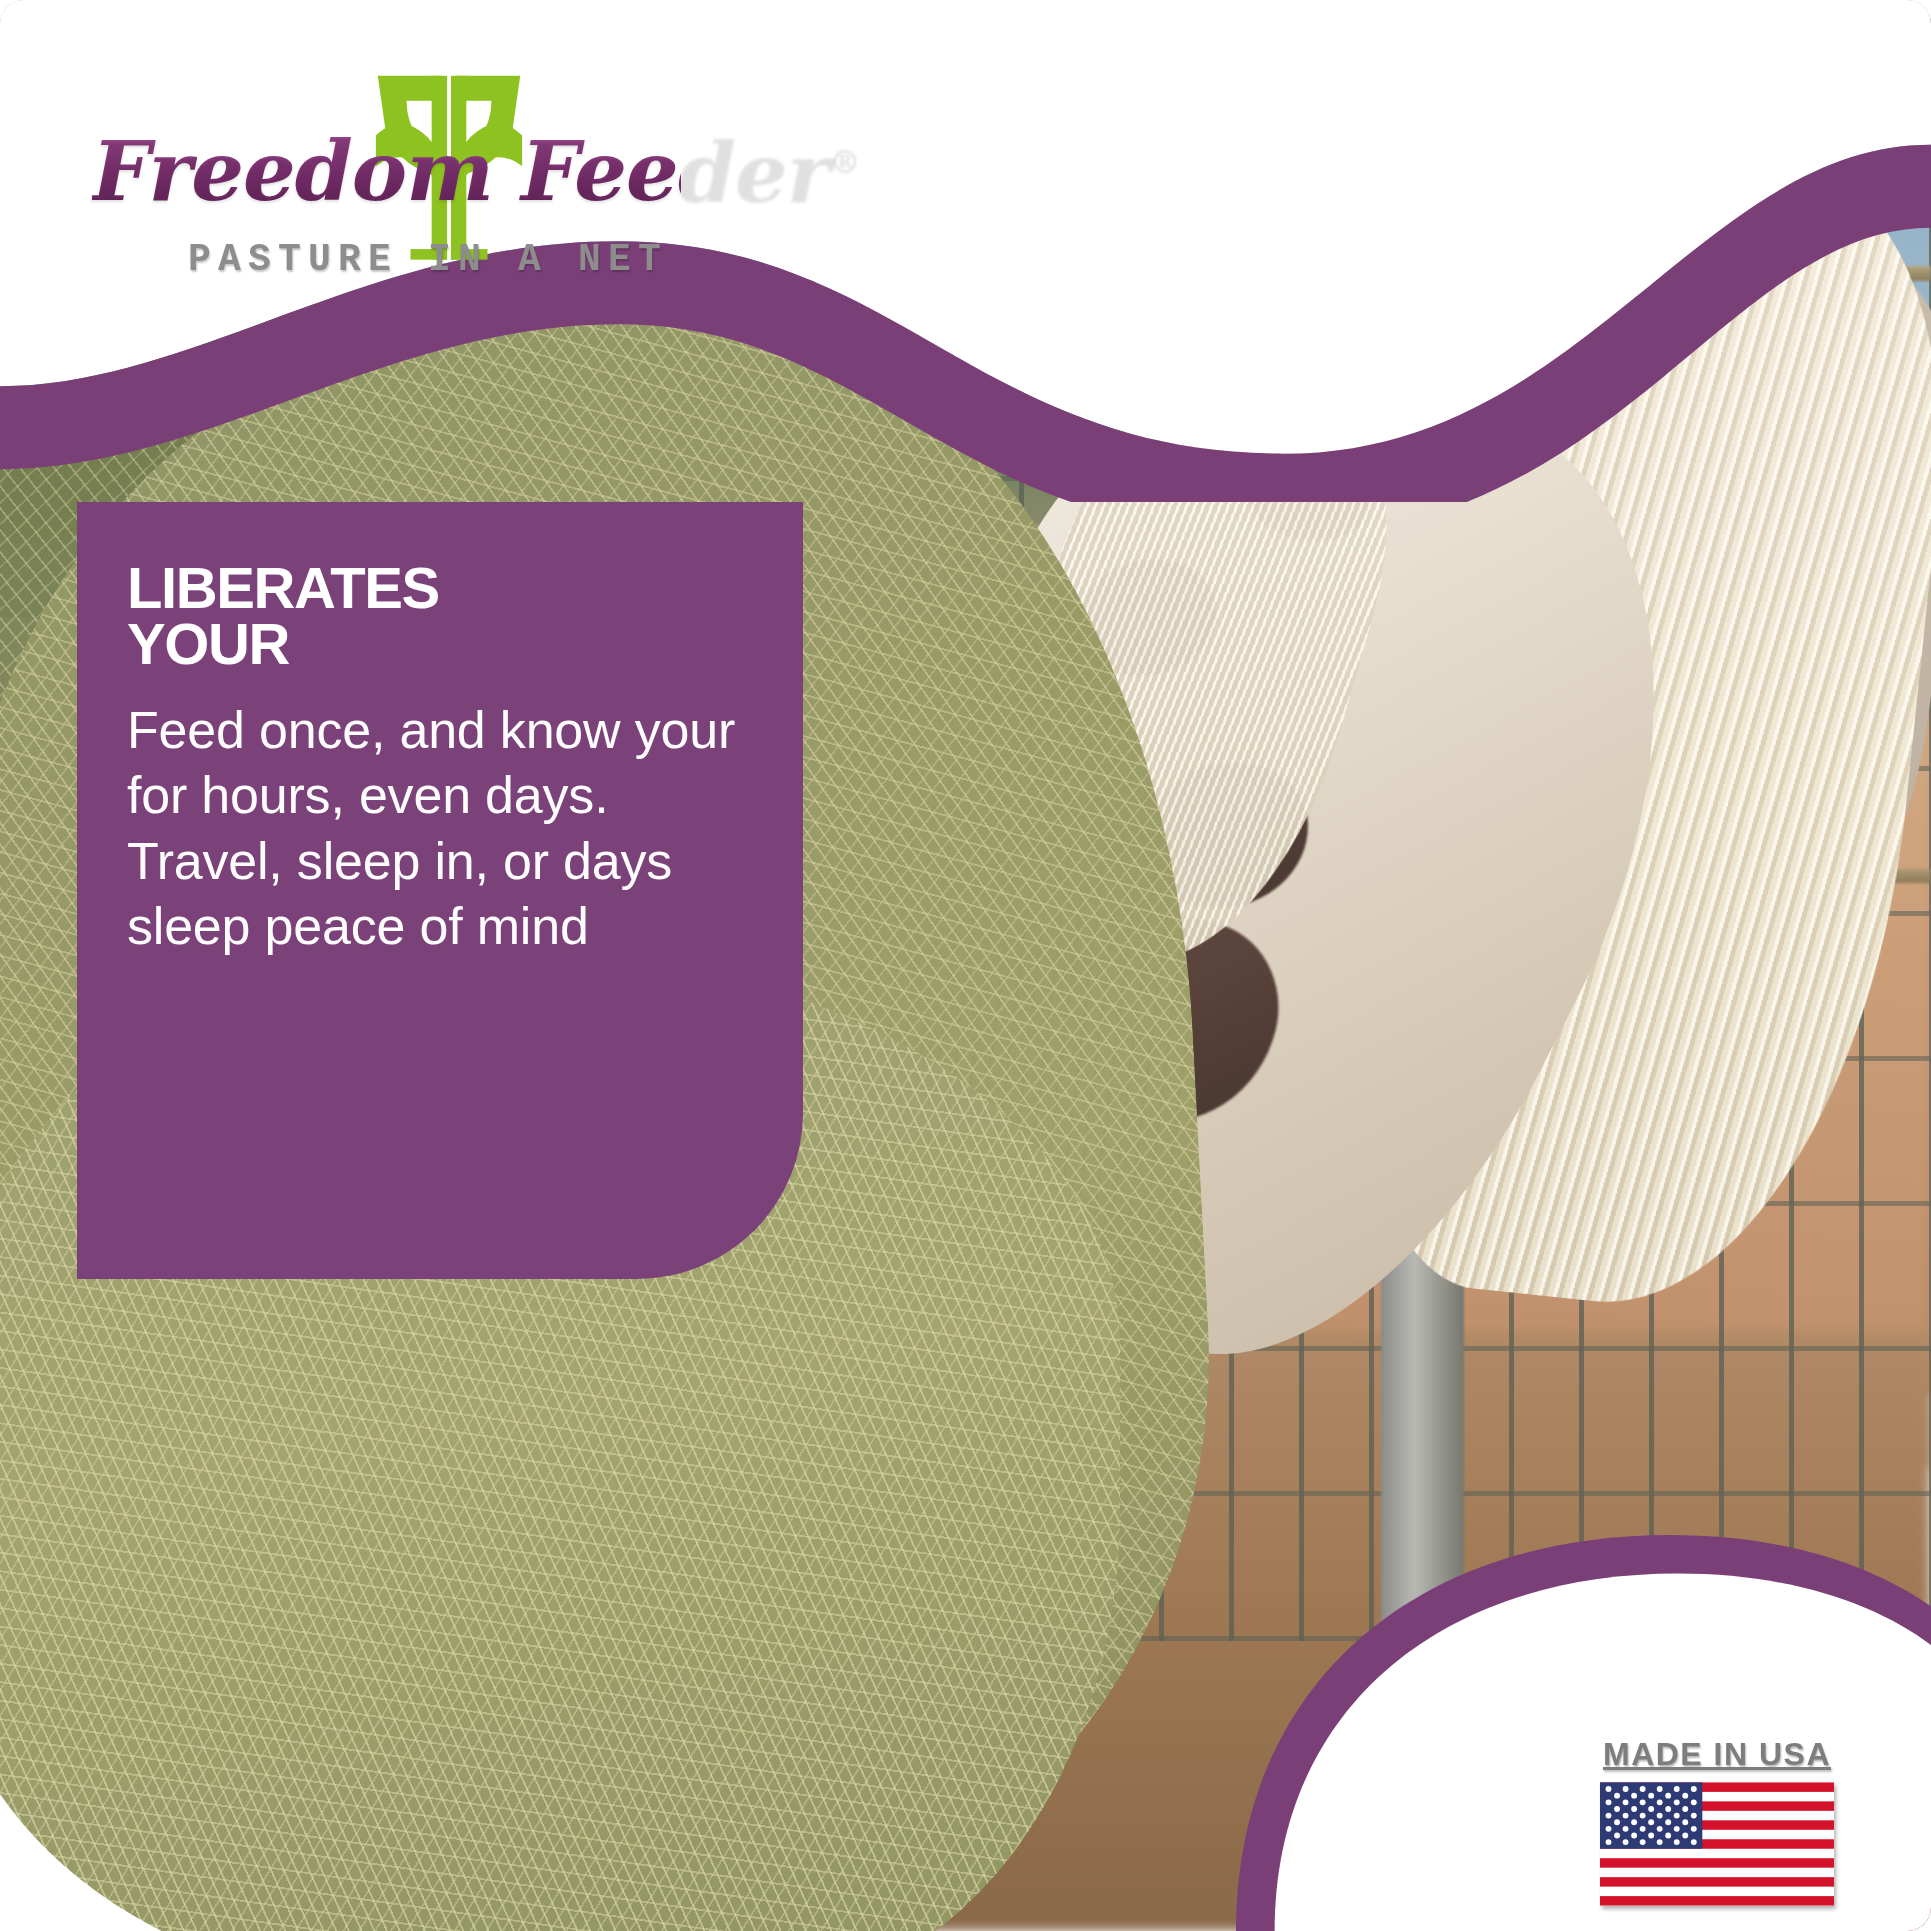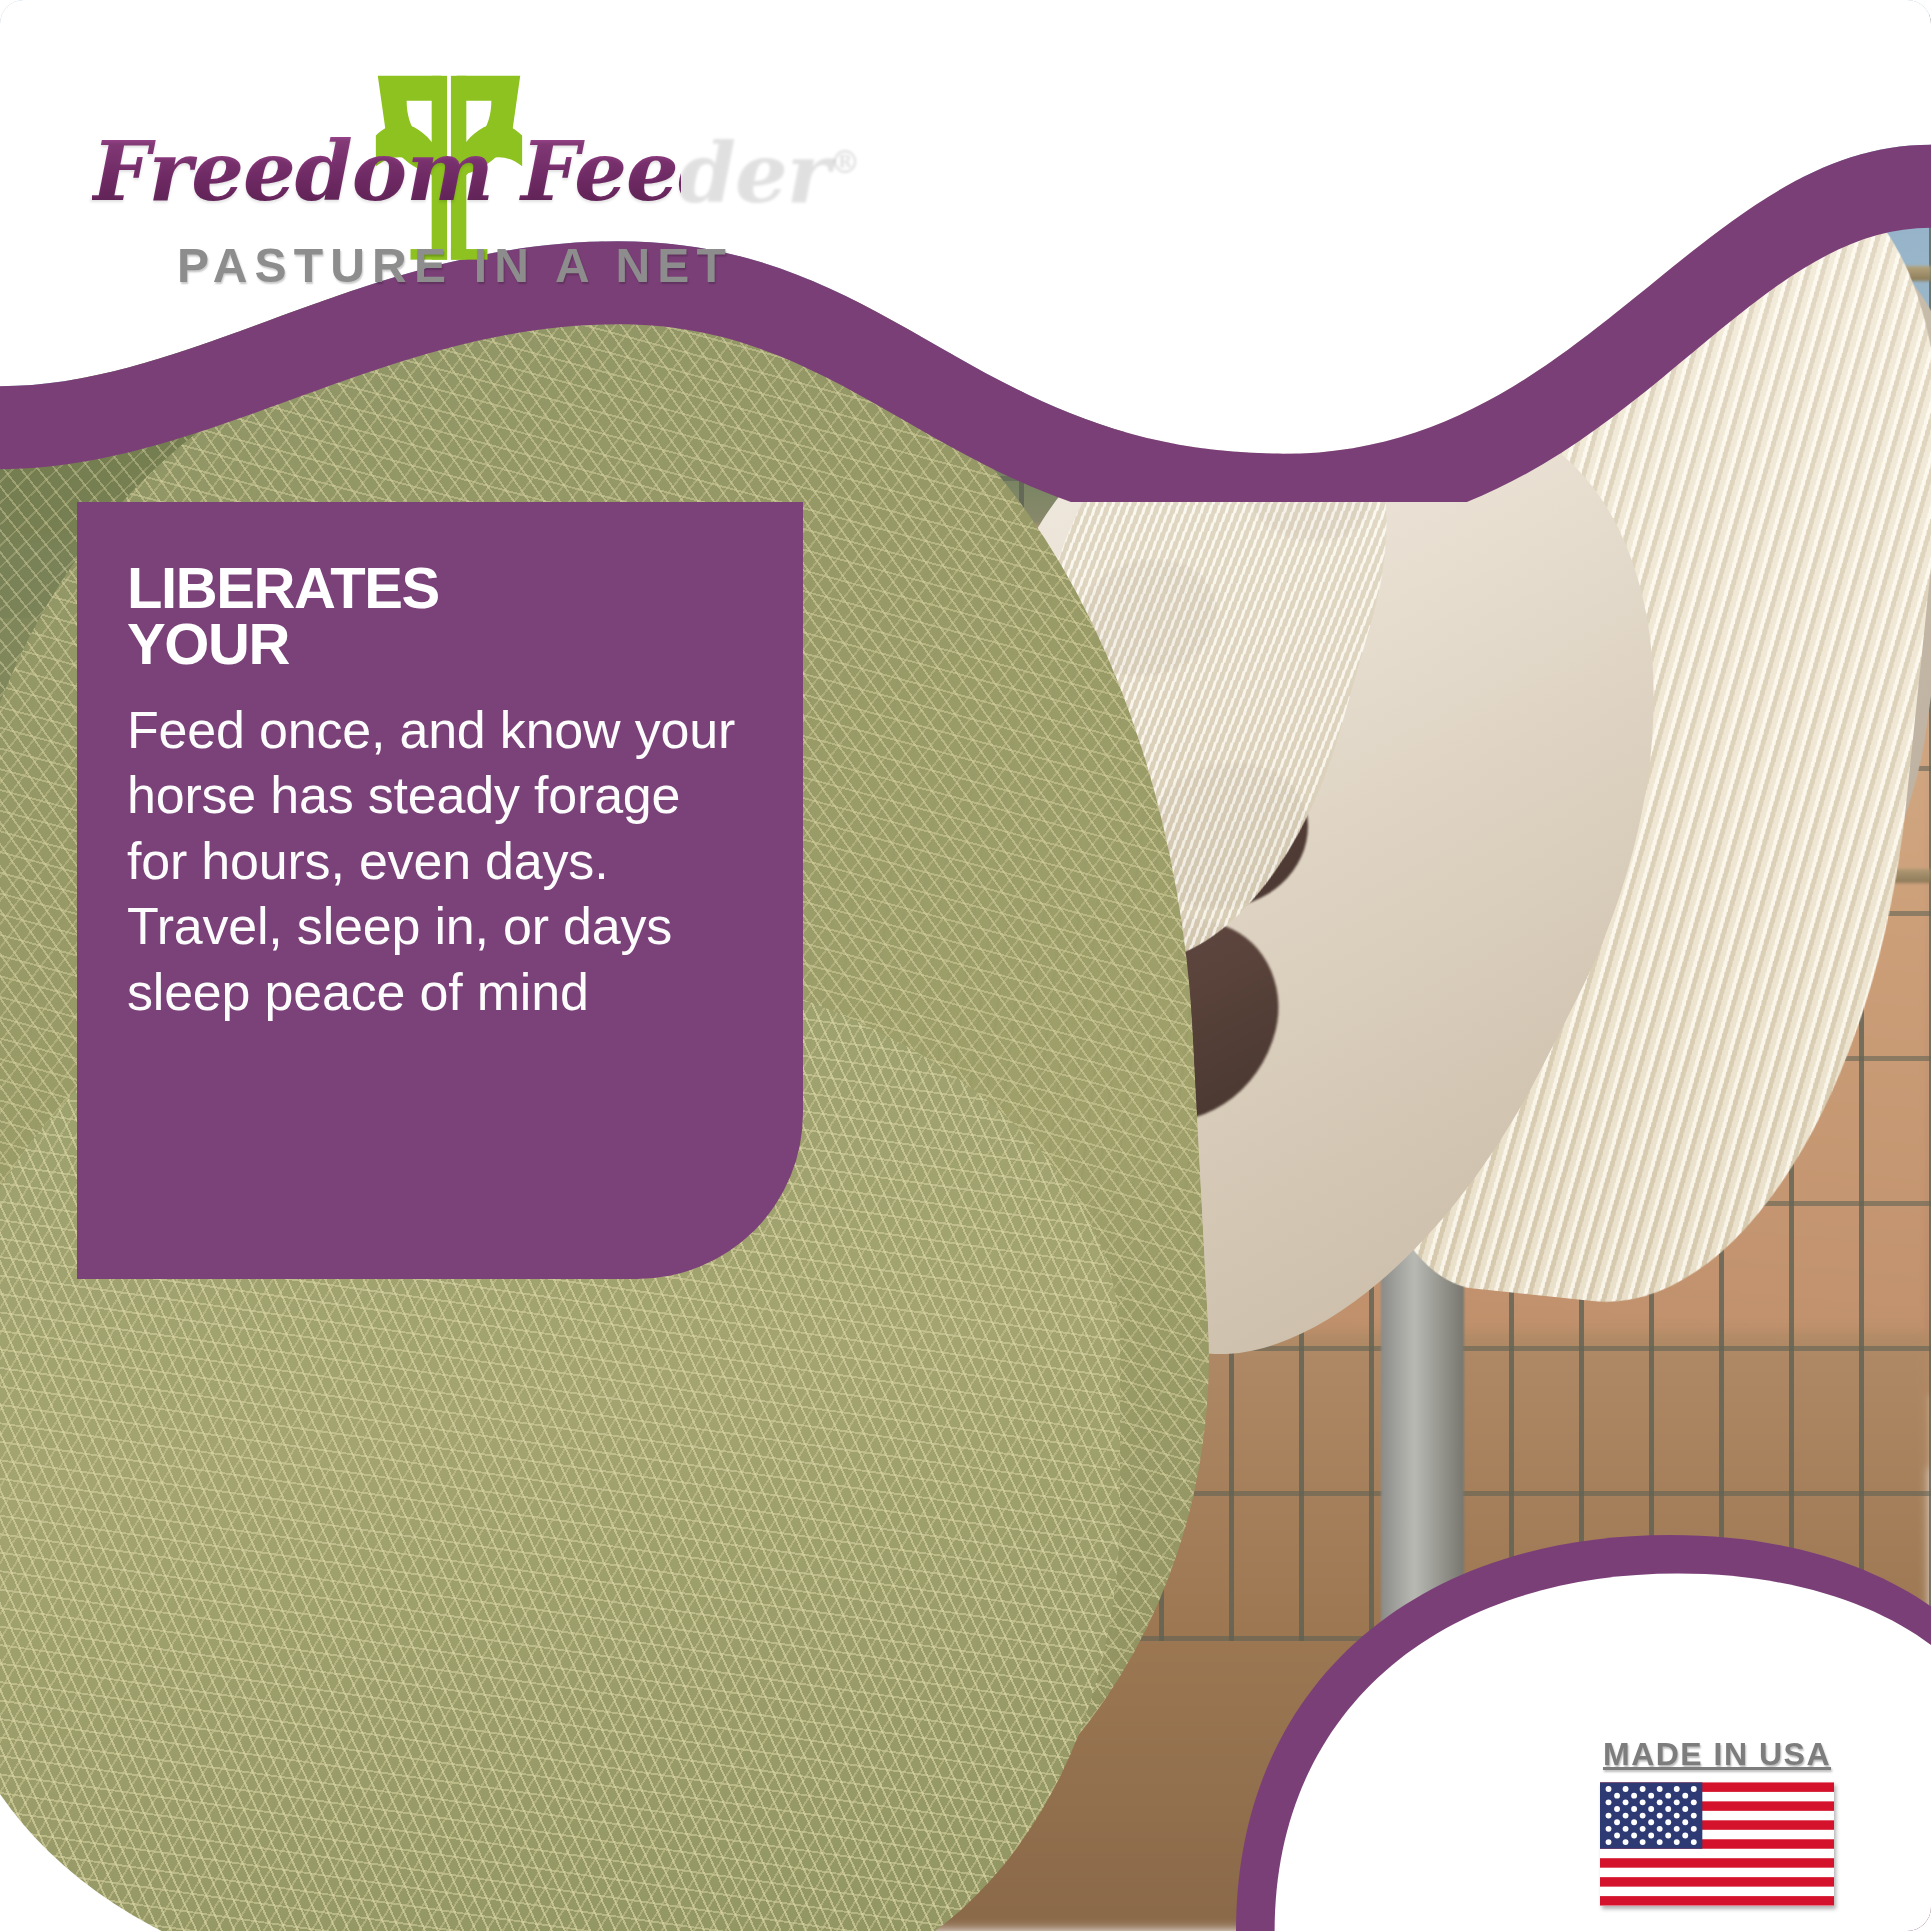--- a/index.html
+++ b/index.html
@@ -109,21 +109,21 @@
   .logo{position:absolute;left:92px;top:58px;width:589px;height:183px;}
   .logoScript{position:absolute;left:0;top:64px;width:589px;height:106px;
       font-family:"DejaVu Serif",serif;font-style:italic;font-weight:700;font-size:83px;
       color:#7a2f6e;letter-spacing:-1px;white-space:nowrap;
       background:linear-gradient(180deg,#a14b93 0%,#7c2f70 55%,#5d2253 100%);
       -webkit-background-clip:text;background-clip:text;-webkit-text-fill-color:transparent;
       text-shadow:0 1.9px 2.9px rgba(0,0,0,.12);}
   .reg{font-size:31px;vertical-align:super;font-style:normal;}
   .ffmark{position:absolute;left:280px;top:3.9px;width:154px;height:198px;}
   .tagline{position:absolute;left:85px;top:180px;width:502px;
-      font-family:Liberation Sans, sans-serif;font-weight:700;font-size:48px;
+      font-family:Liberation Mono, monospace;font-weight:700;font-size:38px;
       letter-spacing:7.2px;color:#8d8d8d;text-align:center;white-space:nowrap;
       text-shadow:1px 1.9px 1.9px rgba(0,0,0,.22);}
 
   
   .card{position:absolute;left:77px;top:502px;width:726px;height:777px;
       background:#7B4179;border-radius:0 0 166px 0;}
   .cardInner{position:absolute;left:50px;top:58px;width:618px;}
   .headline{font-family:"Liberation Sans",sans-serif;font-weight:700;color:#ffffff;
       font-size:58px;line-height:.97;letter-spacing:-1.4px;margin:0 0 25px 0;}
   .headline span{display:block;}
@@ -211,21 +211,20 @@
   </div>
 
   <div class="card">
     <div class="cardInner">
       <div class="headline">
         <span>LIBERATES</span>
         <span>YOUR</span>
       </div>
       <div class="body">
         <span>Feed once, and know your</span>
-        <span>horse has steady forage</span>
         <span>for hours, even days.</span>
         <span>Travel, sleep in, or days</span>
         <span>sleep peace of mind</span>
       </div>
     </div>
   </div>
 
   <svg class="brarc" viewBox="0 0 720 440" preserveAspectRatio="none">
     <path d="M0,440 C0,190 180,30 450,30 C570,30 660,62 720,104 L720,440 Z" fill="#7B3F78"></path>
     <path d="M40,440 C40,214 208,70 458,70 C576,70 664,102 720,144 L720,440 Z" fill="#ffffff"></path>

